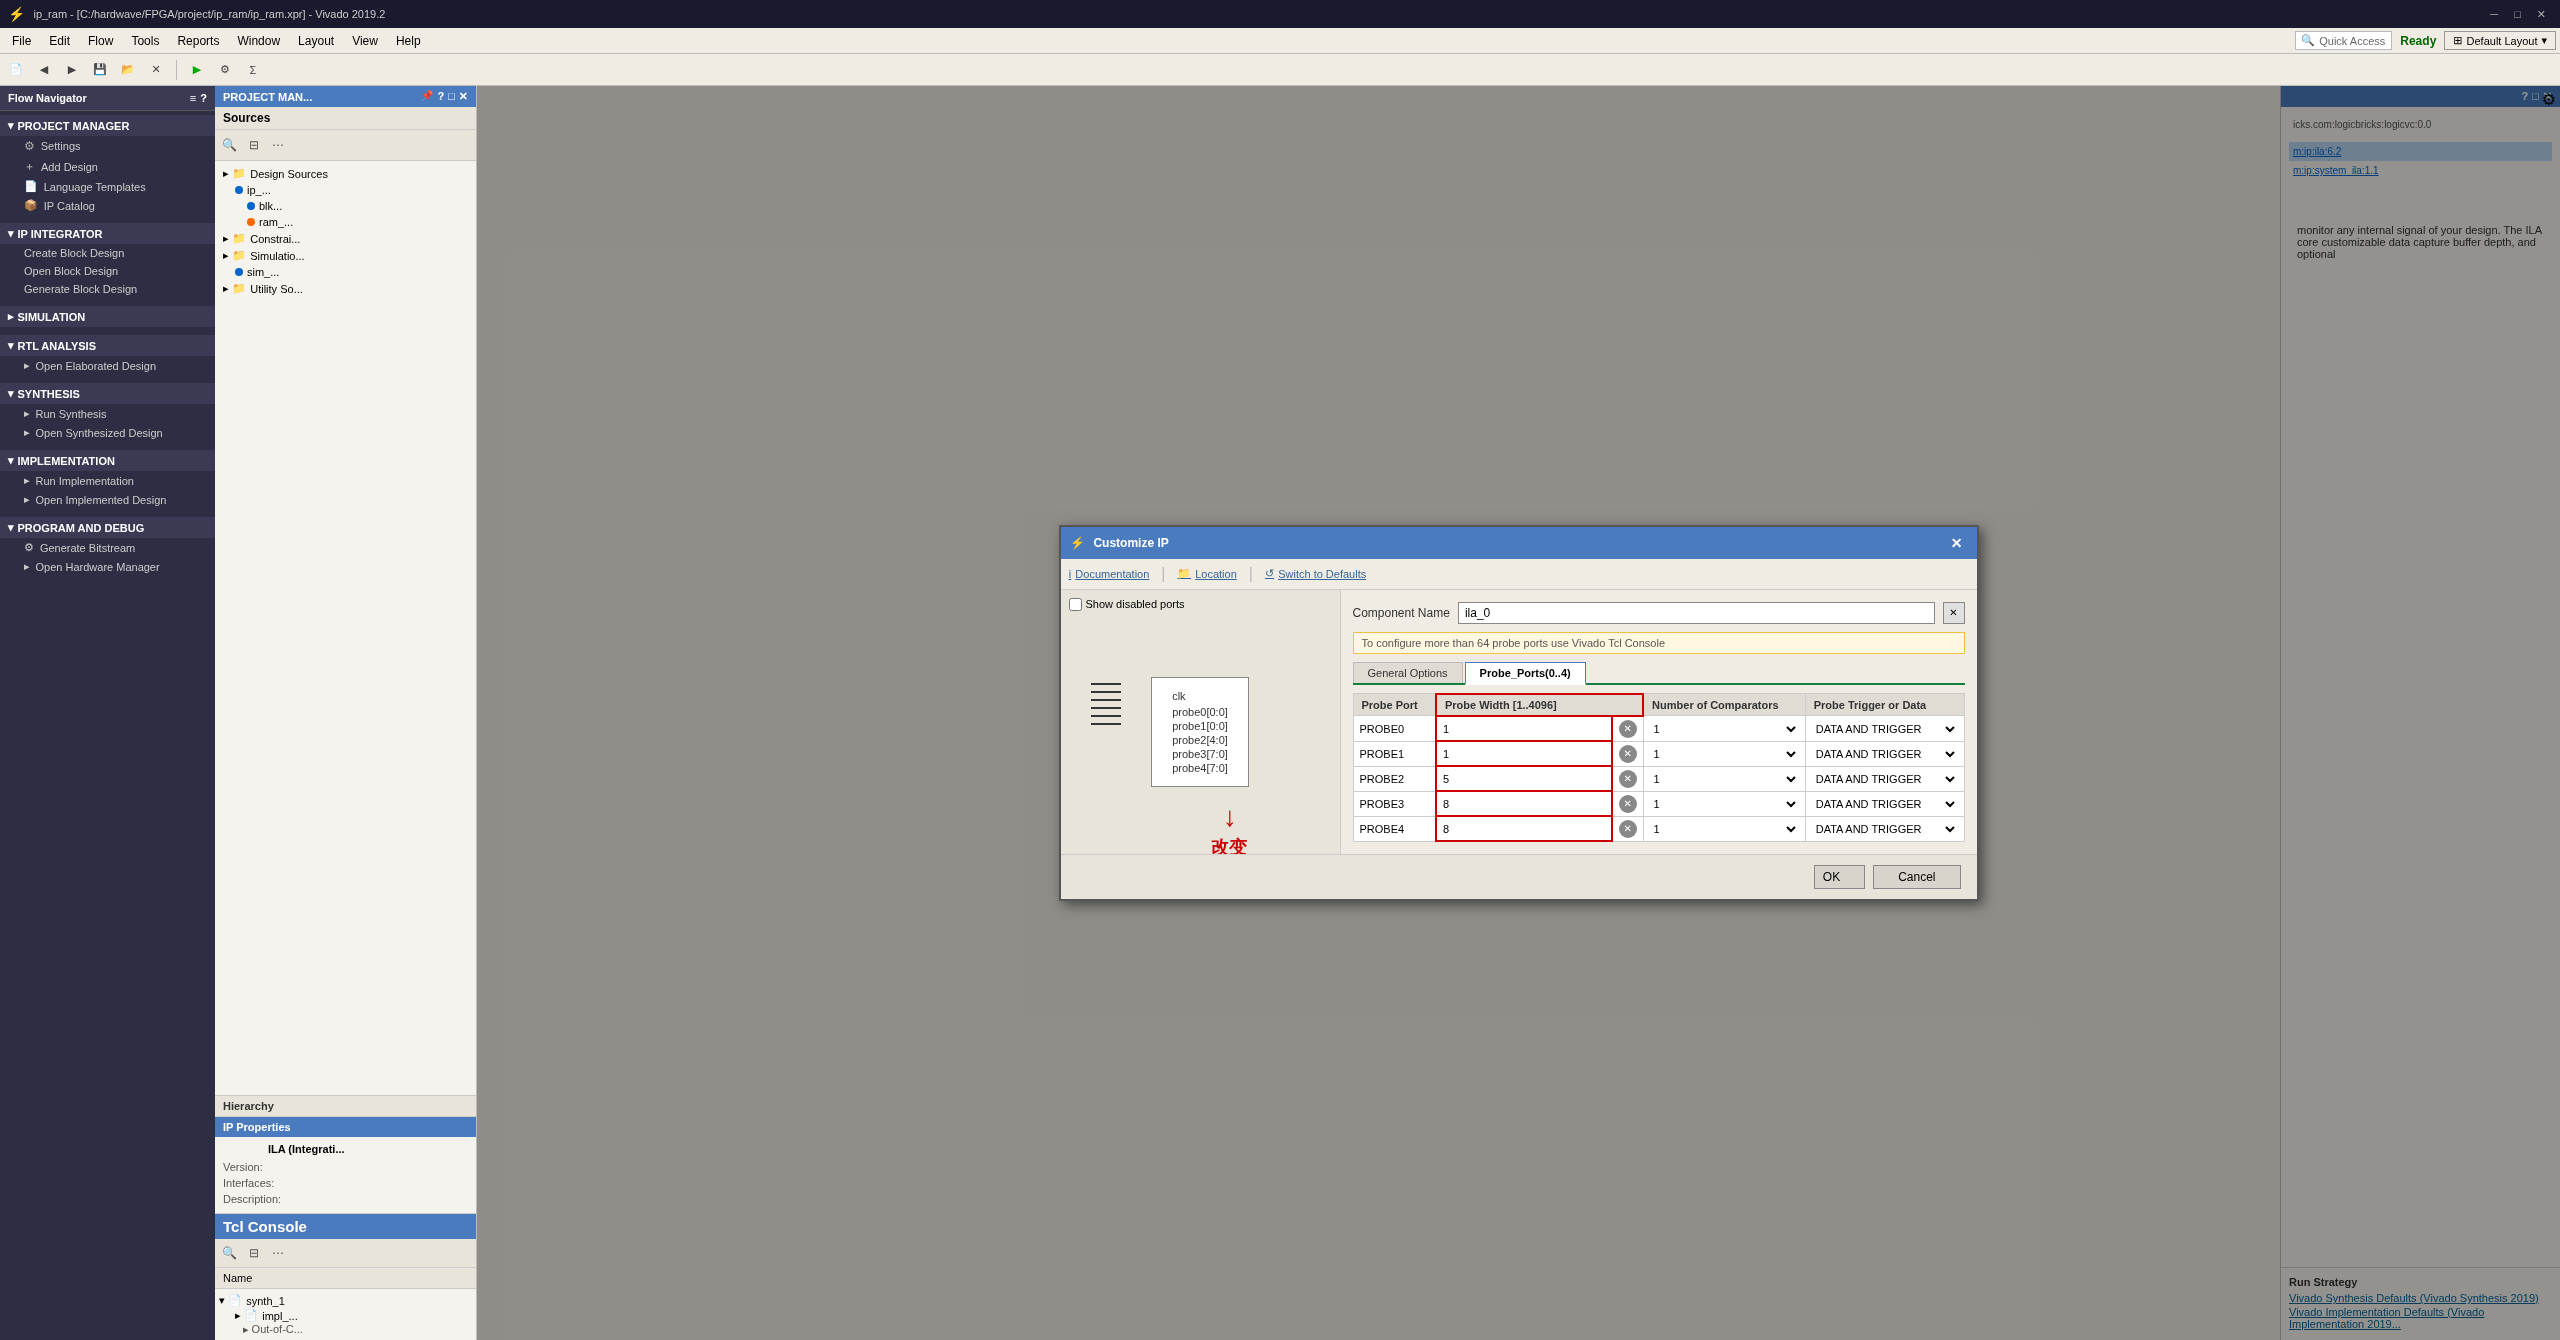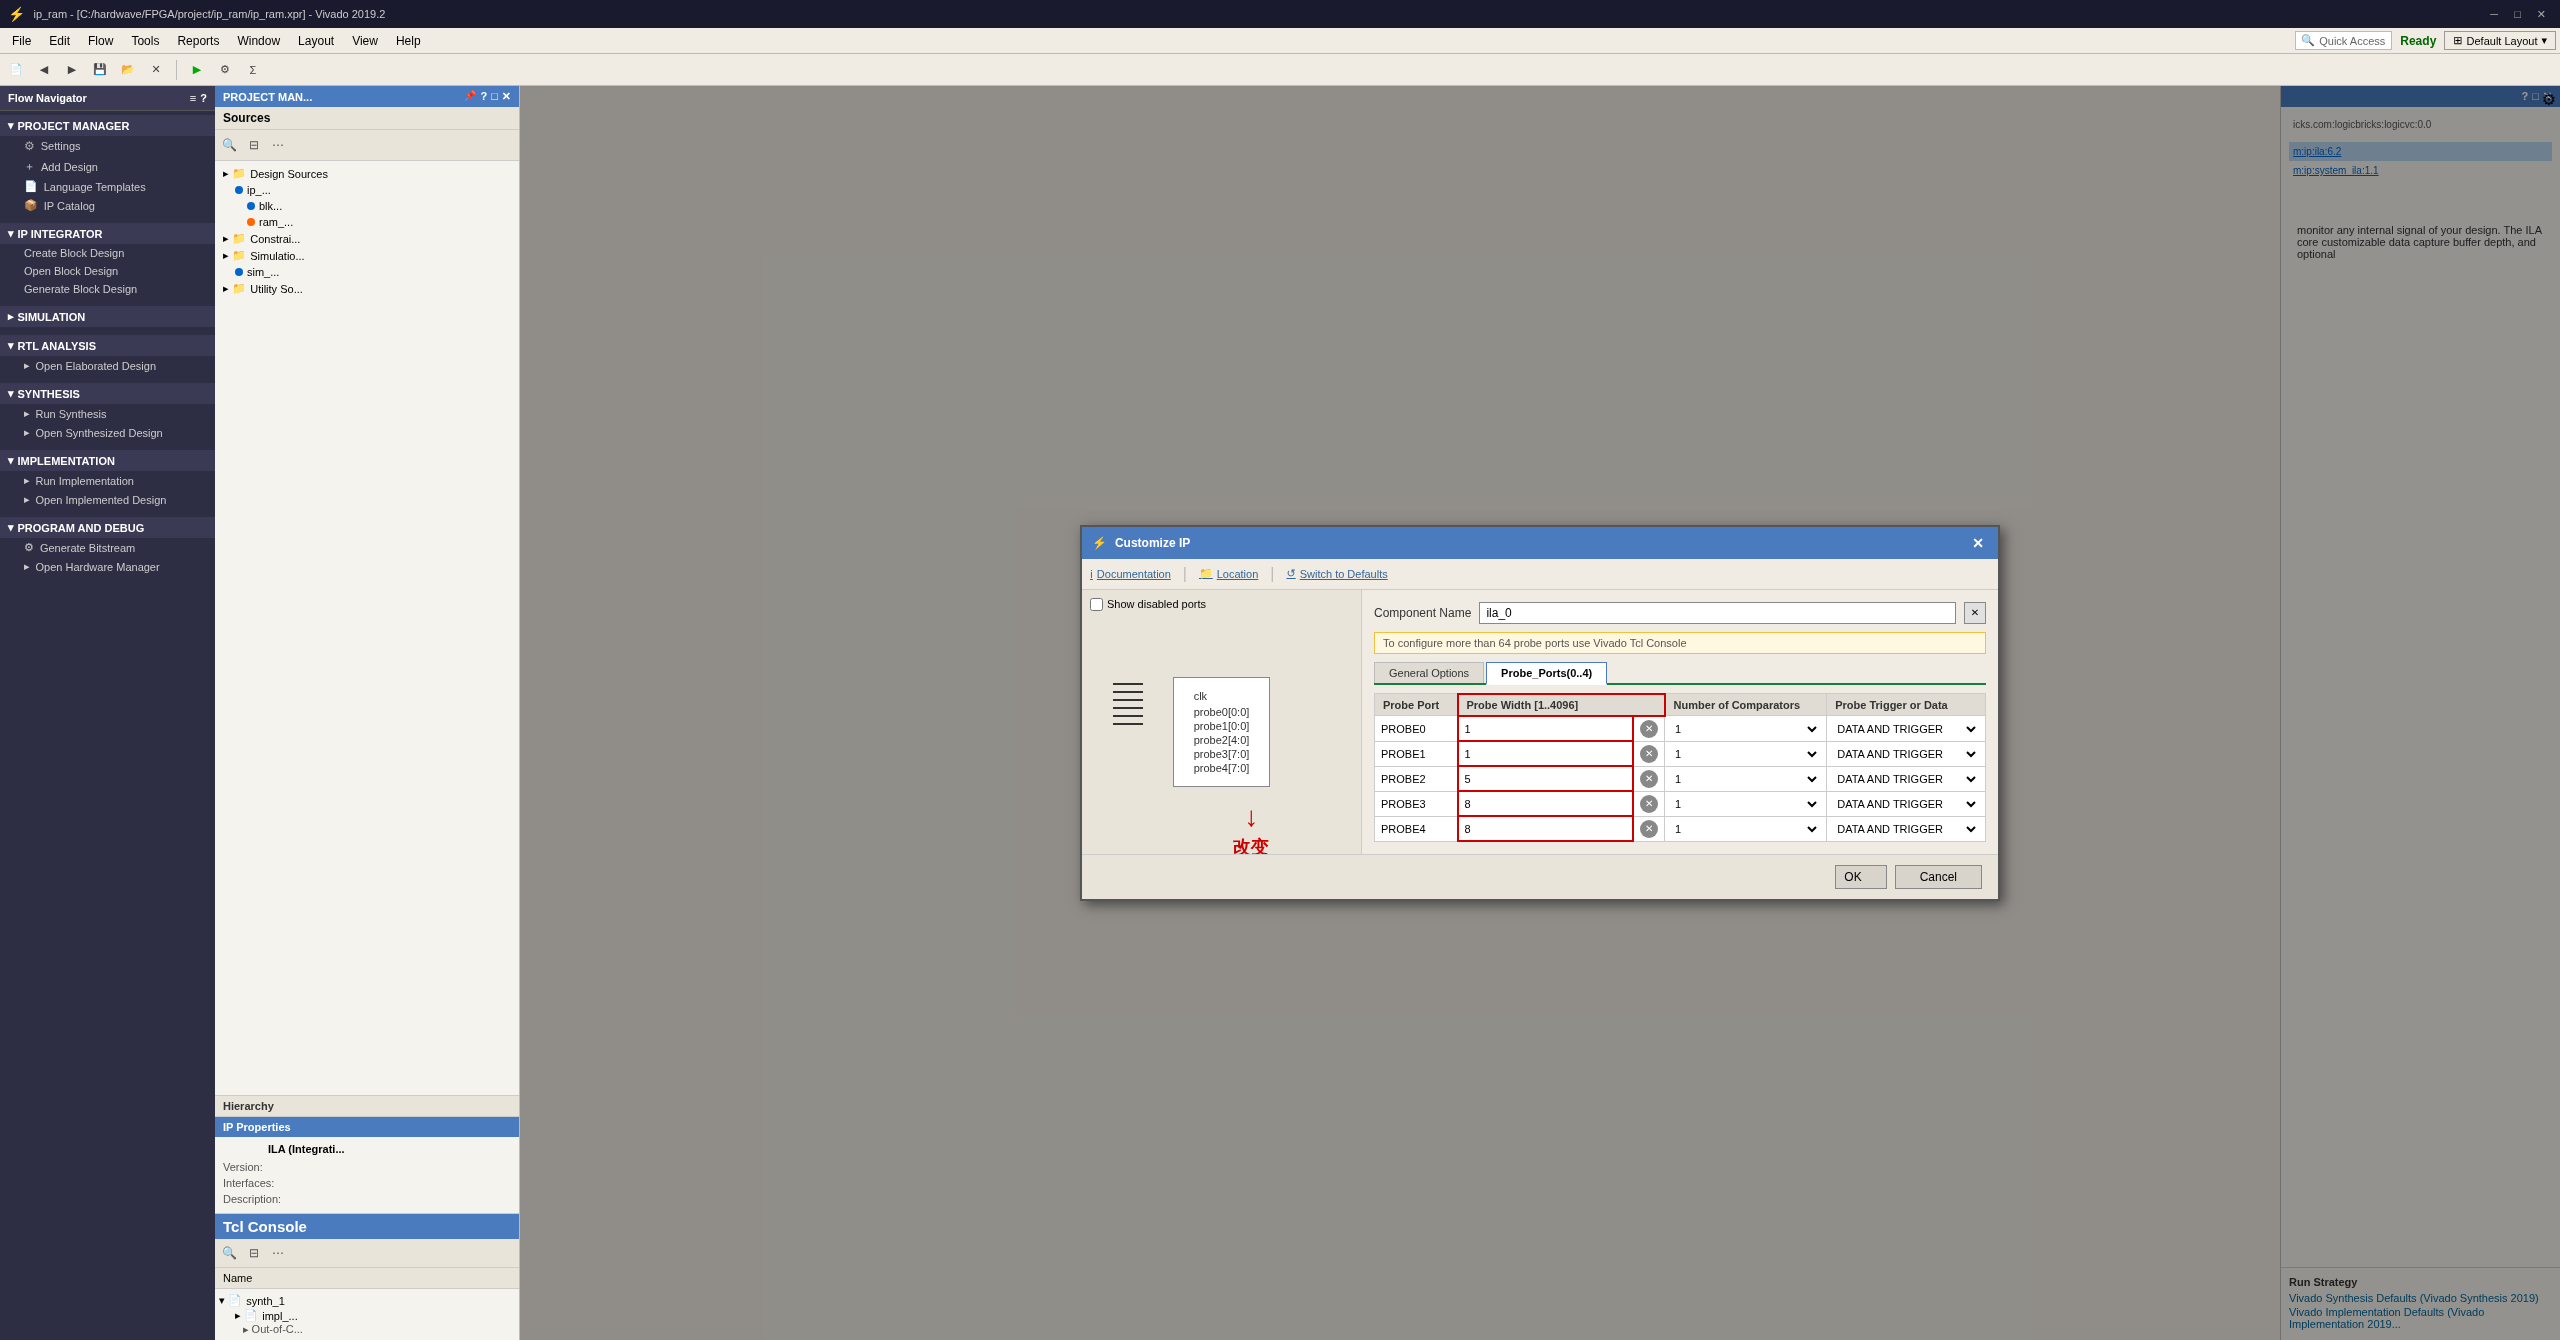--- a/index.html
+++ b/index.html
@@ -136,21 +136,21 @@
       color: #ccc;
       cursor: pointer;
       display: flex;
       align-items: center;
       gap: 6px;
     }
     .gear-icon { color: #aaa; font-size: 12px; }
 
     
     .center-panel {
-      width: 305px;
+      width: 262px;
       background: #f5f3ee;
       border-right: 1px solid #bbb;
       display: flex;
       flex-direction: column;
       flex-shrink: 0;
       overflow: hidden;
     }
     .panel-header {
       background: #4a7bbf;
       color: white;
@@ -511,20 +511,21 @@
       border-top: 1px solid #ccc;
       font-size: 11px;
     }
     .run-strategy-title {
       font-weight: bold;
       color: #333;
       margin-bottom: 4px;
     }
     .run-strategy-item {
       color: #006699;
+      text-decoration: underline;
       cursor: pointer;
       font-size: 11px;
       display: block;
       margin: 2px 0;
     }
   </style>
 </head>
 <body>
 
 <div class="title-bar">

